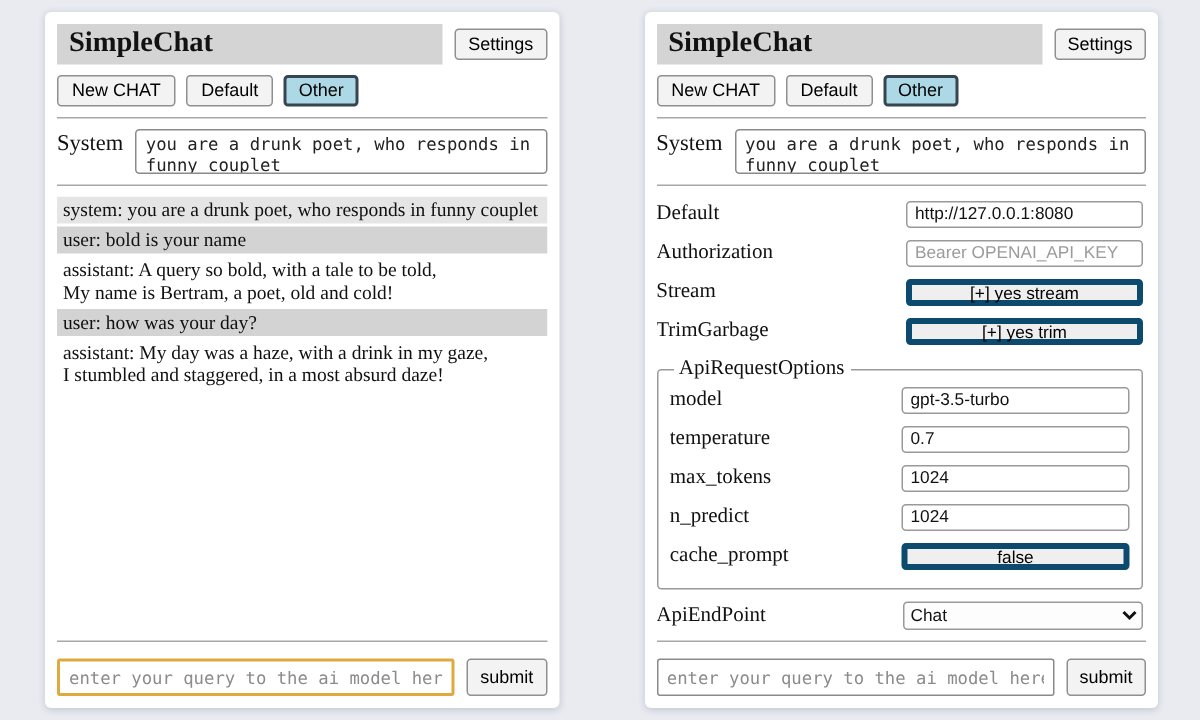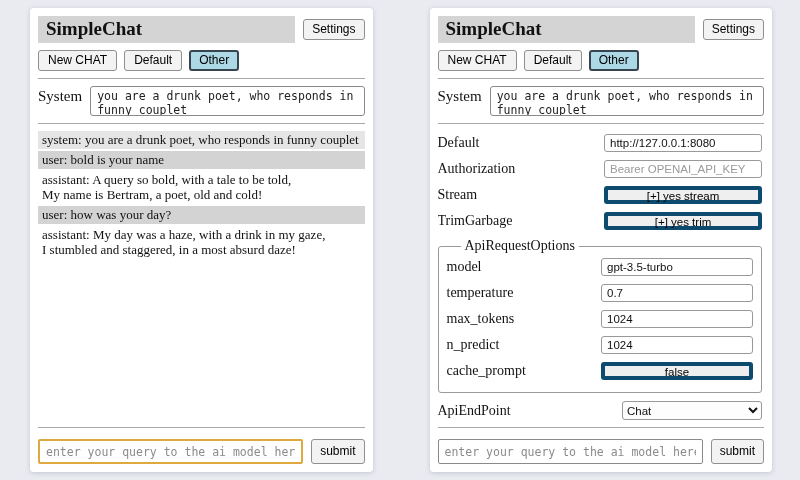--- a/index.html
+++ b/index.html
@@ -111,35 +111,35 @@
   input.control::placeholder { color: #9b9b9b; }
   button.control {
     background: #efefef;
     border: 4px solid #0c4a6e;
     border-radius: 3px;
     color: #000;
     cursor: pointer;
     text-align: center;
   }
   select.control {
-    width: 140px;
+    width: 160px;
     height: 19px;
     border: 1px solid #999;
     border-radius: 3px;
     background: #fdfdfd;
     color: #111;
     cursor: pointer;
   }
   fieldset.aro {
     border: 1px solid #9a9a9a;
     border-radius: 3px;
     padding: 1px 8px 4px;
     margin: 0 0 8px;
   }
-  fieldset.aro legend { font-size: 14px; color: #111; padding: 0 4px; margin-left: 14px; }
+  fieldset.aro legend { font-size: 14px; color: #111; padding: 0 4px; margin-left: 2px; }
   fieldset.aro .control { width: 152px; }
   
   .input-row { display: flex; align-items: center; gap: 8px; margin-top: 5px; }
   .query-input {
     flex: 1;
     height: 25px;
     border: 1px solid #8a8a8a;
     border-radius: 2px;
     font-family: "DejaVu Sans Mono", monospace;
     font-size: 11.5px;

